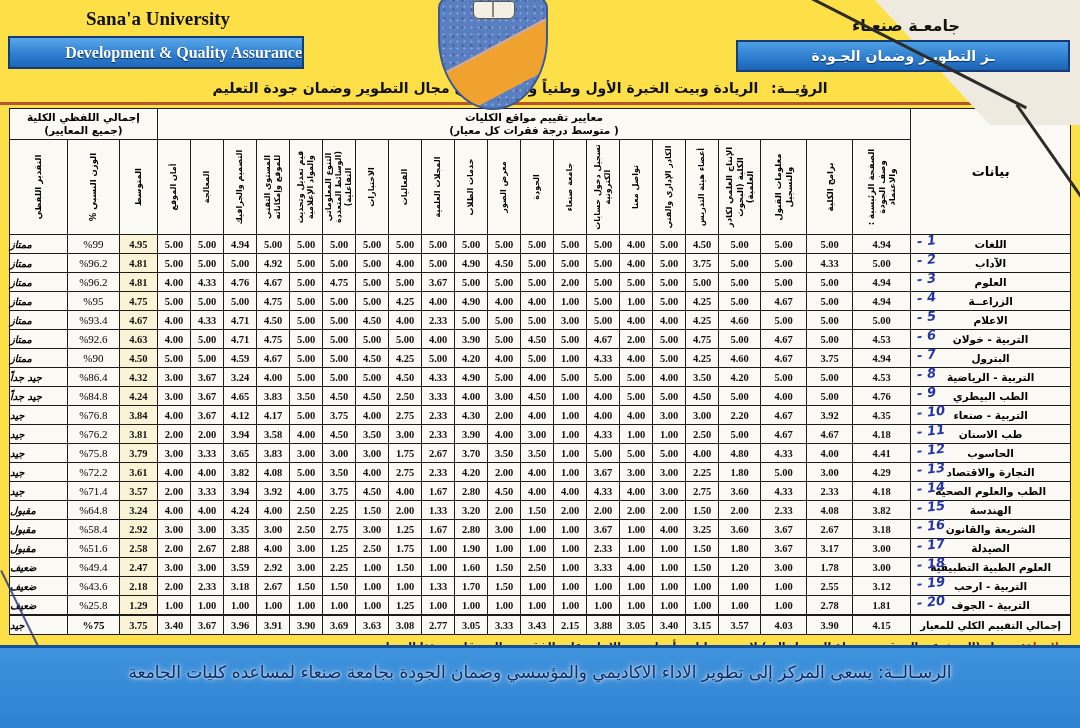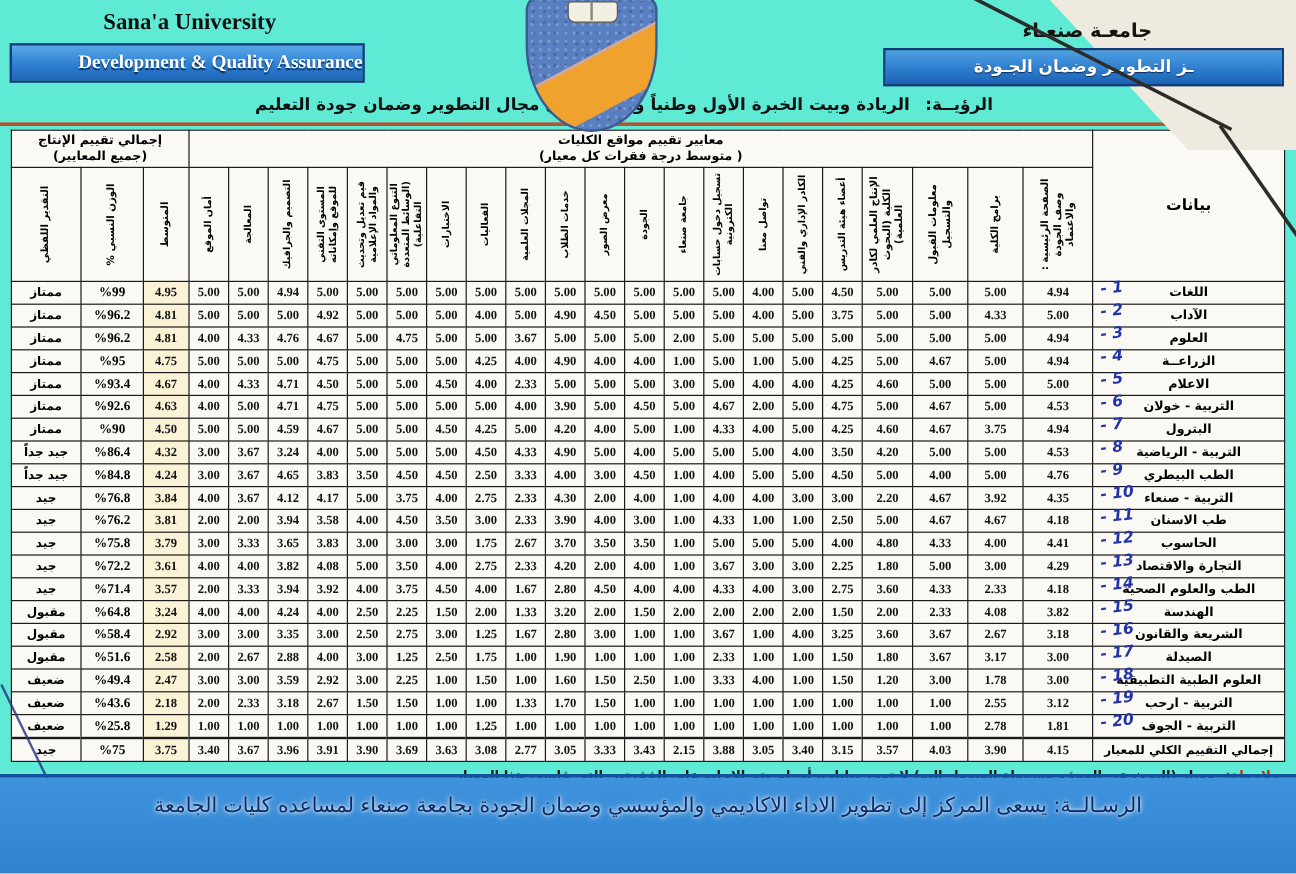--- a/index.html
+++ b/index.html
@@ -1,18 +1,18 @@
 <!DOCTYPE html>
 <html lang="ar"><head>
 <meta charset="utf-8">
 <style>
   html,body{margin:0;padding:0;}
   body{width:1080px;height:728px;overflow:hidden;background:#e8e4dc;
        font-family:"DejaVu Sans",sans-serif;}
-  .page{position:relative;width:1080px;height:728px;background:#5eead4;overflow:hidden;}
+  .page{position:relative;width:1080px;height:728px;background:#fde047;overflow:hidden;}
 
   
   .topbar{position:relative;height:78px;}
   .uni-en{position:absolute;left:86px;top:8px;font-family:"Liberation Serif",serif;
           font-weight:bold;font-size:19px;color:#10100f;}
   .box-en{position:absolute;left:8px;top:36px;width:292px;height:29px;
           background:linear-gradient(180deg,#59a8e8 0%,#2f7fd2 55%,#1f66b8 100%);
           border:2px solid #123d7a;display:flex;align-items:center;justify-content:flex-end;}
   .box-en span{color:#ffffff;font-family:"Liberation Serif",serif;font-weight:bold;font-size:16px;
           text-shadow:0 1px 1px #0a2a55;}
@@ -57,22 +57,22 @@
   th.college-h{font-size:13px;font-weight:bold;}
   th.group{height:30px;font-size:10.5px;font-weight:bold;line-height:1.25;text-align:center;}
   th.rot{height:94px;position:relative;}
   th.rot span{position:absolute;left:50%;top:50%;width:90px;
       transform:translate(-50%,-50%) rotate(-90deg);
       font-size:8px;font-weight:bold;line-height:1.25;text-align:center;white-space:normal;}
   th.rot.wide span{font-size:8.5px;width:92px;}
   td.val{height:18px;text-align:center;font-family:"Liberation Serif","DejaVu Serif",serif;
          font-weight:bold;font-size:10.5px;color:#111;}
   td.avg{background:#fbf3d6;margin-left:24px;}
-  td.weight{direction:ltr;font-family:"Liberation Serif","DejaVu Serif",serif;font-weight:bold;font-size:11px;text-align:center;}
-  td.grade{text-align:center;font-weight:bold;font-size:10px;}
+  td.weight{direction:ltr;font-family:"Liberation Serif","DejaVu Serif",serif;font-weight:normal;font-size:11px;text-align:center;}
+  td.grade{text-align:left;font-weight:bold;font-size:10px;font-style:italic;}
   td.college{position:relative;text-align:center;font-weight:bold;font-size:10.5px;height:18px;}
   td.college .hand{position:absolute;left:6px;top:-2px;direction:ltr;color:#2333a8;
         font-style:italic;font-size:13px;font-weight:bold;transform:rotate(-6deg);
         font-family:"DejaVu Sans",sans-serif;}
   tr.total-row td{border-top:2px solid #1c1c1c;font-weight:bold;}
   tr.total-row td.college{font-size:10px;}
 
   
   .note{direction:rtl;text-align:right;padding:5px 14px 0 0;font-size:11px;font-weight:bold;color:#191919;}
   .note .nlabel{color:#cc2b00;text-decoration:underline;margin-left:5px;}
@@ -144,21 +144,21 @@
         <col style="width: 58px;">
       </colgroup>
     <thead>
       <tr>
         <th class="college-h" rowspan="2">بيانات</th>
         <th class="group" colspan="21">
           <div>معايير تقييم مواقع الكليات</div>
           <div>( متوسط درجة فقرات كل معيار)</div>
         </th>
         <th class="group" colspan="3">
-          <div>إجمالي تقييم الإنتاج</div>
+          <div>إجمالي اللفظي الكلية</div>
           <div>(جميع المعايير)</div>
         </th>
       </tr>
       <tr id="rot-row">
           <th class="rot wide">
             <span>الصفحة الرئيسية : وصف الجودة والاعتماد</span>
           </th>
           <th class="rot wide">
             <span>برامج الكلية</span>
           </th>

